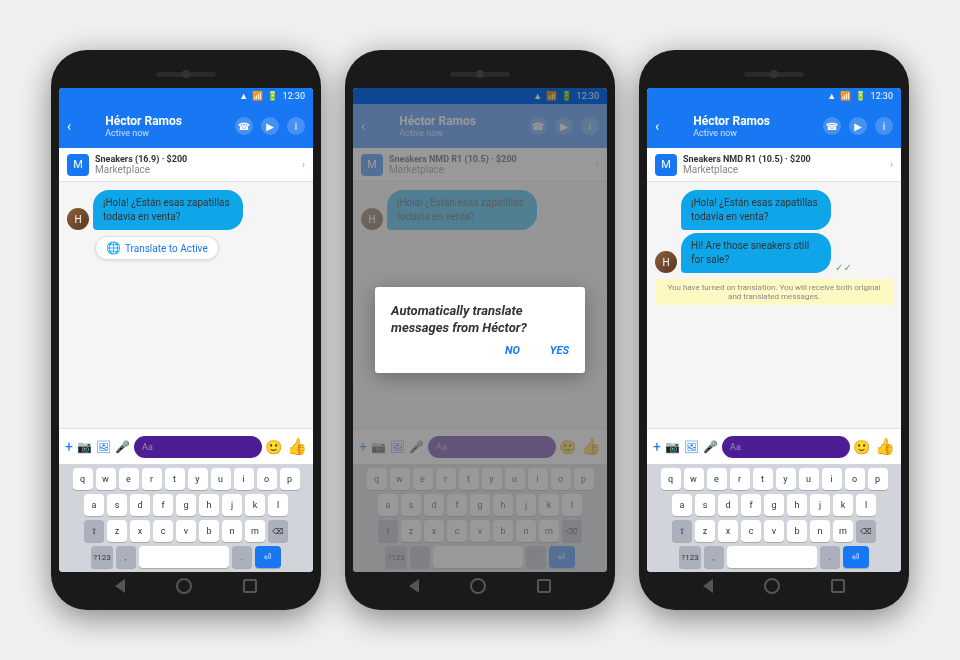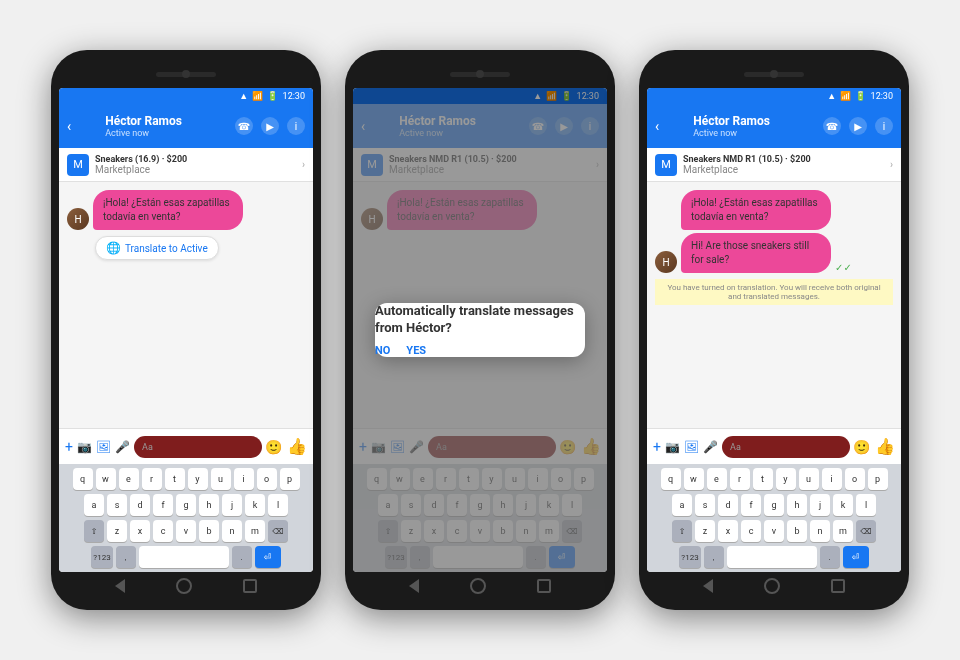--- a/index.html
+++ b/index.html
@@ -155,21 +155,21 @@
       display: flex; align-items: center; justify-content: center;
       font-size: 10px; color: #fff;
     }
     .bubble {
       max-width: 150px;
       padding: 6px 10px;
       border-radius: 16px;
       font-size: 10px;
       line-height: 1.4;
     }
-    .bubble.incoming { background: #ec4899; color: #333; border-bottom-left-radius: 4px; }
+    .bubble.incoming { background: #0ea5e9; color: #333; border-bottom-left-radius: 4px; }
 
     .translate-btn {
       display: flex;
       align-items: center;
       gap: 4px;
       background: #fff;
       border: 1px solid #ddd;
       border-radius: 14px;
       padding: 4px 10px;
       font-size: 10px;
@@ -187,21 +187,21 @@
       border-top: 1px solid #e0e0e0;
       padding: 4px 6px;
       display: flex;
       align-items: center;
       gap: 4px;
       height: 36px;
     }
     .input-icon { font-size: 14px; color: #1877f2; }
     .input-field {
       flex: 1;
-      background: #7f1d1d;
+      background: #4c1d95;
       border-radius: 16px;
       padding: 3px 8px;
       font-size: 9px;
       color: #999;
       height: 22px;
       display: flex; align-items: center;
     }
     .emoji-icon { font-size: 14px; color: #aaa; }
     .like-icon { font-size: 16px; color: #1877f2; }
 
@@ -237,27 +237,29 @@
       position: absolute;
       top: 0; left: 0; right: 0; bottom: 0;
       background: rgba(0,0,0,0.4);
       display: flex;
       align-items: center;
       justify-content: center;
       z-index: 10;
     }
     .modal-box {
       background: #fff;
-      border-radius: 12px;
+      border-radius: 3px;
+      padding: 16px;
       width: 210px;
       box-shadow: 0 4px 20px rgba(0,0,0,0.3);
+      font-style: italic;
     }
     .modal-title { font-size: 13px; font-weight: bold; color: #333; margin-bottom: 8px; line-height: 1.3; }
     .modal-body { font-size: 10px; color: #555; line-height: 1.5; margin-bottom: 14px; }
-    .modal-actions { display: flex; gap: 16px; }
+    .modal-actions { display: flex; justify-content: flex-end; gap: 30px; }
     .modal-btn { font-size: 11px; font-weight: bold; color: #1877f2; cursor: pointer; text-transform: uppercase; }
 
     
     .translation-note {
       font-size: 8px;
       color: #888;
       text-align: center;
       padding: 4px 8px;
       background: #fef9c3;
     }

